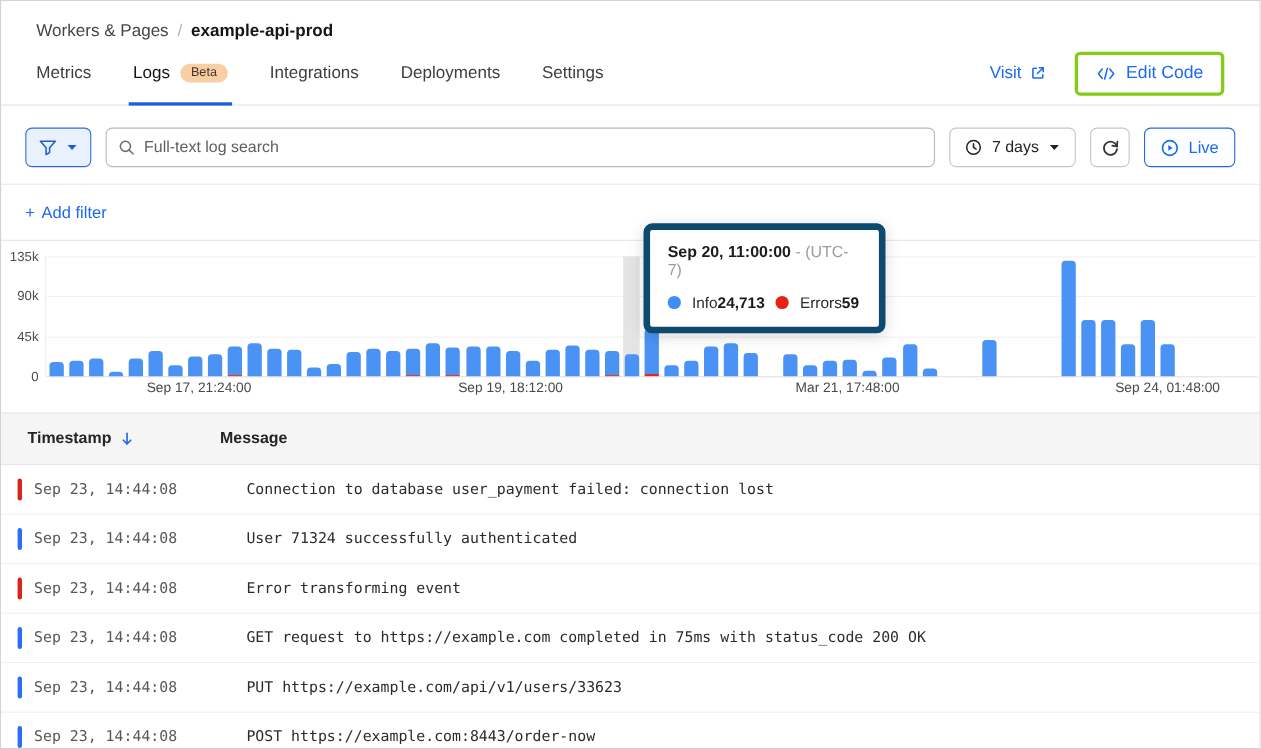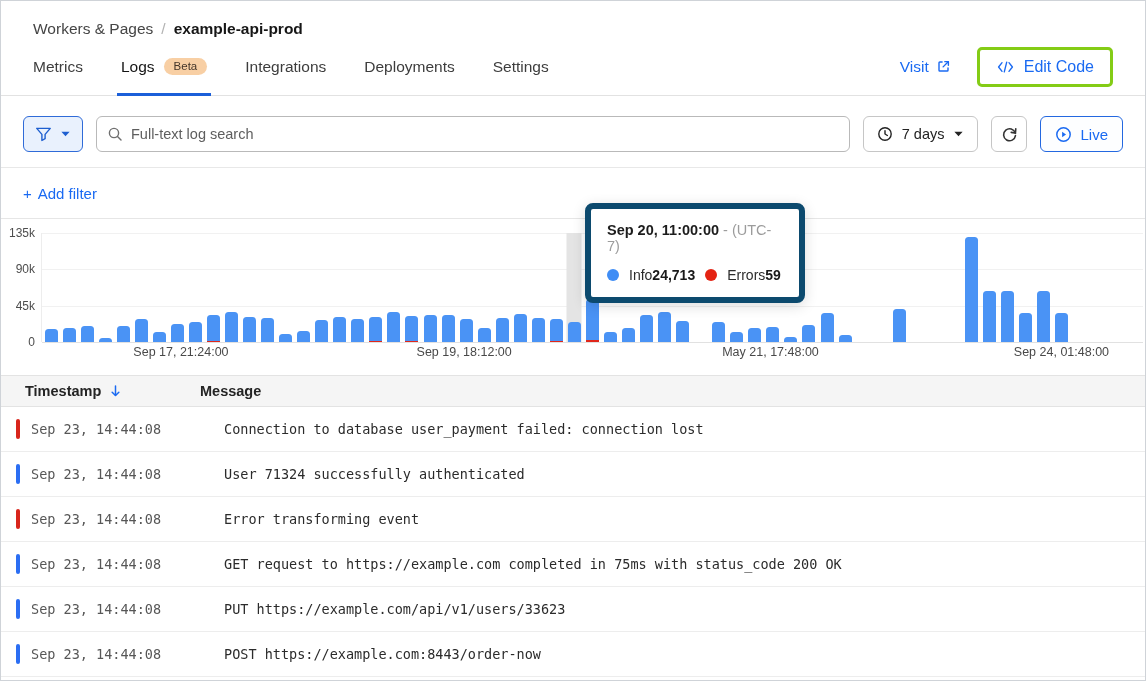--- a/index.html
+++ b/index.html
@@ -59,21 +59,21 @@
   
   .tooltip { position:absolute; left:584px; top:202px; width:220px; background:#fff; border:6px solid #0c4a6e;
     border-radius:8px; box-shadow:0 3px 14px rgba(0,0,0,0.14); padding:13px 16px 14px 16px; z-index:20; }
   .tooltip-title { font-size:14.5px; font-weight:700; color:#1c1c1c; }
   .tooltip-title .tz { font-weight:400; color:#9c9c9c; }
   .tooltip-rows { margin-top:13px; display:flex; flex-direction:row; gap:10px; }
   .tooltip-row { display:flex; align-items:center; font-size:14px; color:#2c2c2c; }
   .tooltip-row .dot { width:12px; height:12px; border-radius:50%; margin-right:10px; flex:none; }
   .tooltip-row .val { margin-left:auto; font-weight:700; color:#191919; }
   
-  .log-header { height:32px; background:#f5f5f5; border-top:1px solid #e3e3e3; border-bottom:1px solid #e3e3e3;
+  .log-header { height:48px; background:#f5f5f5; border-top:1px solid #e3e3e3; border-bottom:1px solid #e3e3e3;
     display:flex; align-items:center; font-size:14.5px; font-weight:700; color:#242424; }
   .log-header .col-ts { width:199px; padding-left:24px; display:flex; align-items:center; gap:8px; cursor:pointer; }
   .sort-ic { color:#1a6af2; }
   .log-row { height:45px; display:flex; align-items:center; border-bottom:1px solid #ededed; cursor:pointer; background:#fff; }
   .sev-bar { width:4px; height:20px; border-radius:2px; margin-left:15px; flex:none; }
   .ts-cell { width:193px; margin-left:11px; font-family:"DejaVu Sans Mono", monospace; font-size:13.5px; color:#575757; flex:none; }
   .msg-cell { font-family:"DejaVu Sans Mono", monospace; font-size:13.5px; color:#2b2b2b; white-space:nowrap; }
   svg { display:block; }
 </style>
 </head>
@@ -477,21 +477,21 @@
           </div>
           <div class="bar-slot"></div>
           <div class="bar-slot"></div>
           <div class="bar-slot"></div>
           <div class="bar-slot"></div>
         </div>
     </div>
     <div class="x-axis" id="x-axis">
         <div class="x-tick" style="left: 12.7%;">Sep 17, 21:24:00</div>
         <div class="x-tick" style="left: 38.4%;">Sep 19, 18:12:00</div>
-        <div class="x-tick" style="left: 66.2%;">May 21, 17:48:00</div>
+        <div class="x-tick" style="left: 66.2%;">Mar 21, 17:48:00</div>
         <div class="x-tick" style="left: 92.6%;">Sep 24, 01:48:00</div>
       </div>
   </div>
 
   <div class="tooltip">
     <div class="tooltip-title">
       <span>Sep 20, 11:00:00</span>
       <span class="tz">- (UTC-7)</span>
     </div>
     <div class="tooltip-rows" id="tooltip-rows">

